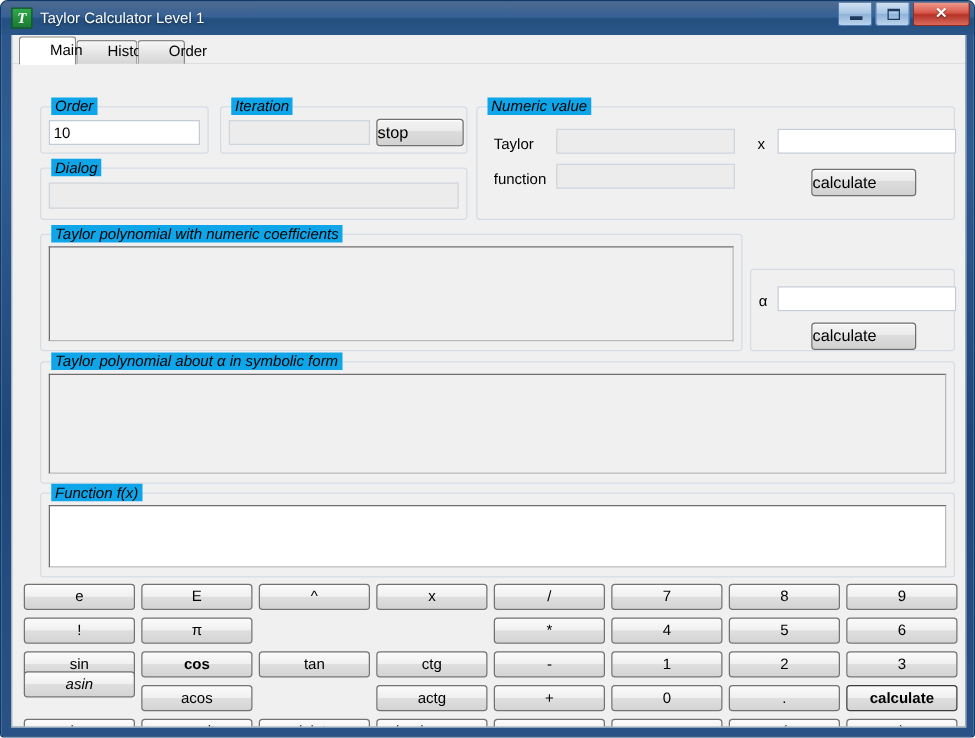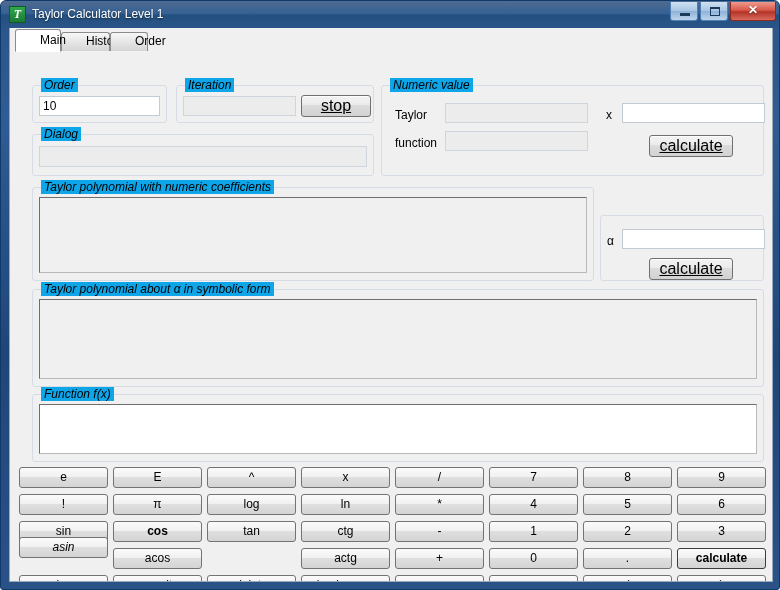--- a/index.html
+++ b/index.html
@@ -206,27 +206,25 @@
     white-space: nowrap;
   }
 
   
   .btn {
     position: absolute;
     box-sizing: border-box;
     border: 1px solid #707070;
     border-radius: 3px;
     background: linear-gradient(to bottom, #f3f3f3 0%, #ebebeb 45%, #dcdcdc 46%, #d2d2d2 100%);
-    font-size: 16px;
-    color: #000000;
-    text-align: center;
+    font-size: 13px;
+    color: #000000;
     white-space: nowrap;
     overflow: hidden;
     box-shadow: inset 0 1px 0 rgba(255,255,255,0.85);
-    text-decoration: underline;
   }
 
   
   #keypad { position: absolute; left: 0; top: 0; width: 762px; height: 530px; }
   .kbtn {
     position: absolute;
     width: 89px; height: 21px;
     box-sizing: border-box;
     border: 1px solid #737373;
     border-radius: 3px;
@@ -324,22 +322,20 @@
           <div class="kbtn" style="left: 9px; top: 416px;">e</div>
           <div class="kbtn" style="left: 103px; top: 416px;">E</div>
           <div class="kbtn" style="left: 197px; top: 416px;">^</div>
           <div class="kbtn" style="left: 291px; top: 416px;">x</div>
           <div class="kbtn" style="left: 385px; top: 416px;">/</div>
           <div class="kbtn" style="left: 479px; top: 416px;">7</div>
           <div class="kbtn" style="left: 573px; top: 416px;">8</div>
           <div class="kbtn" style="left: 667px; top: 416px;">9</div>
           <div class="kbtn" style="left: 9px; top: 443px;">!</div>
           <div class="kbtn" style="left: 103px; top: 443px;">π</div>
-          <div class="kbtn" style="left: 197px; top: 443px;">log</div>
-          <div class="kbtn" style="left: 291px; top: 443px;">ln</div>
           <div class="kbtn" style="left: 385px; top: 443px;">*</div>
           <div class="kbtn" style="left: 479px; top: 443px;">4</div>
           <div class="kbtn" style="left: 573px; top: 443px;">5</div>
           <div class="kbtn" style="left: 667px; top: 443px;">6</div>
           <div class="kbtn" style="left: 9px; top: 470px;">sin</div>
           <div class="kbtn" style="left: 103px; top: 470px; font-weight: bold;">cos</div>
           <div class="kbtn" style="left: 197px; top: 470px;">tan</div>
           <div class="kbtn" style="left: 291px; top: 470px;">ctg</div>
           <div class="kbtn" style="left: 385px; top: 470px;">-</div>
           <div class="kbtn" style="left: 479px; top: 470px;">1</div>

